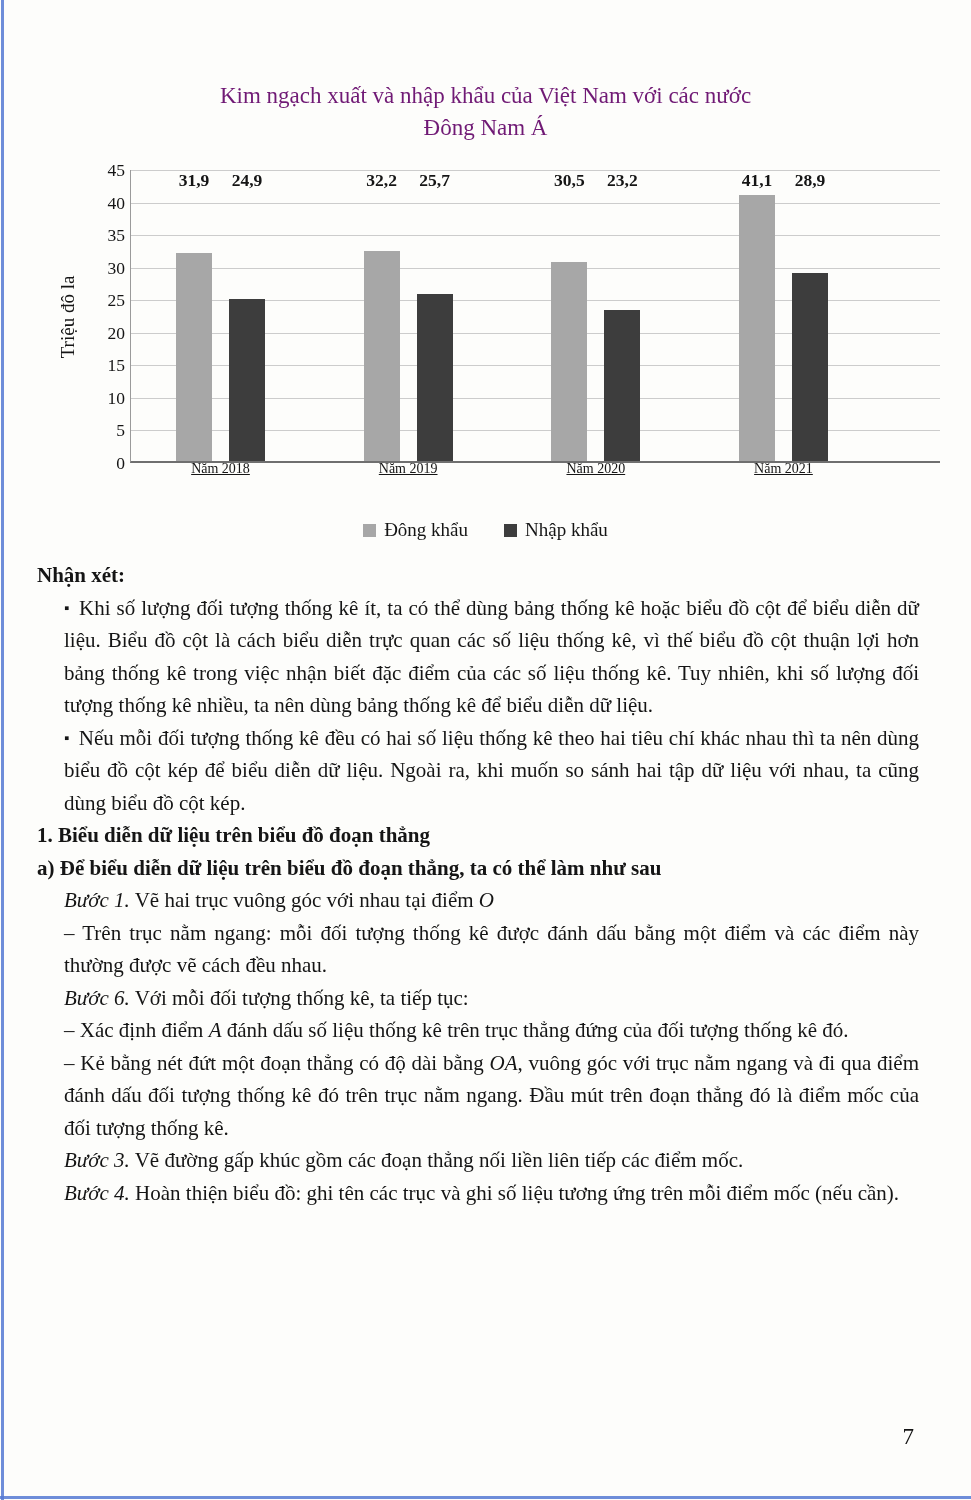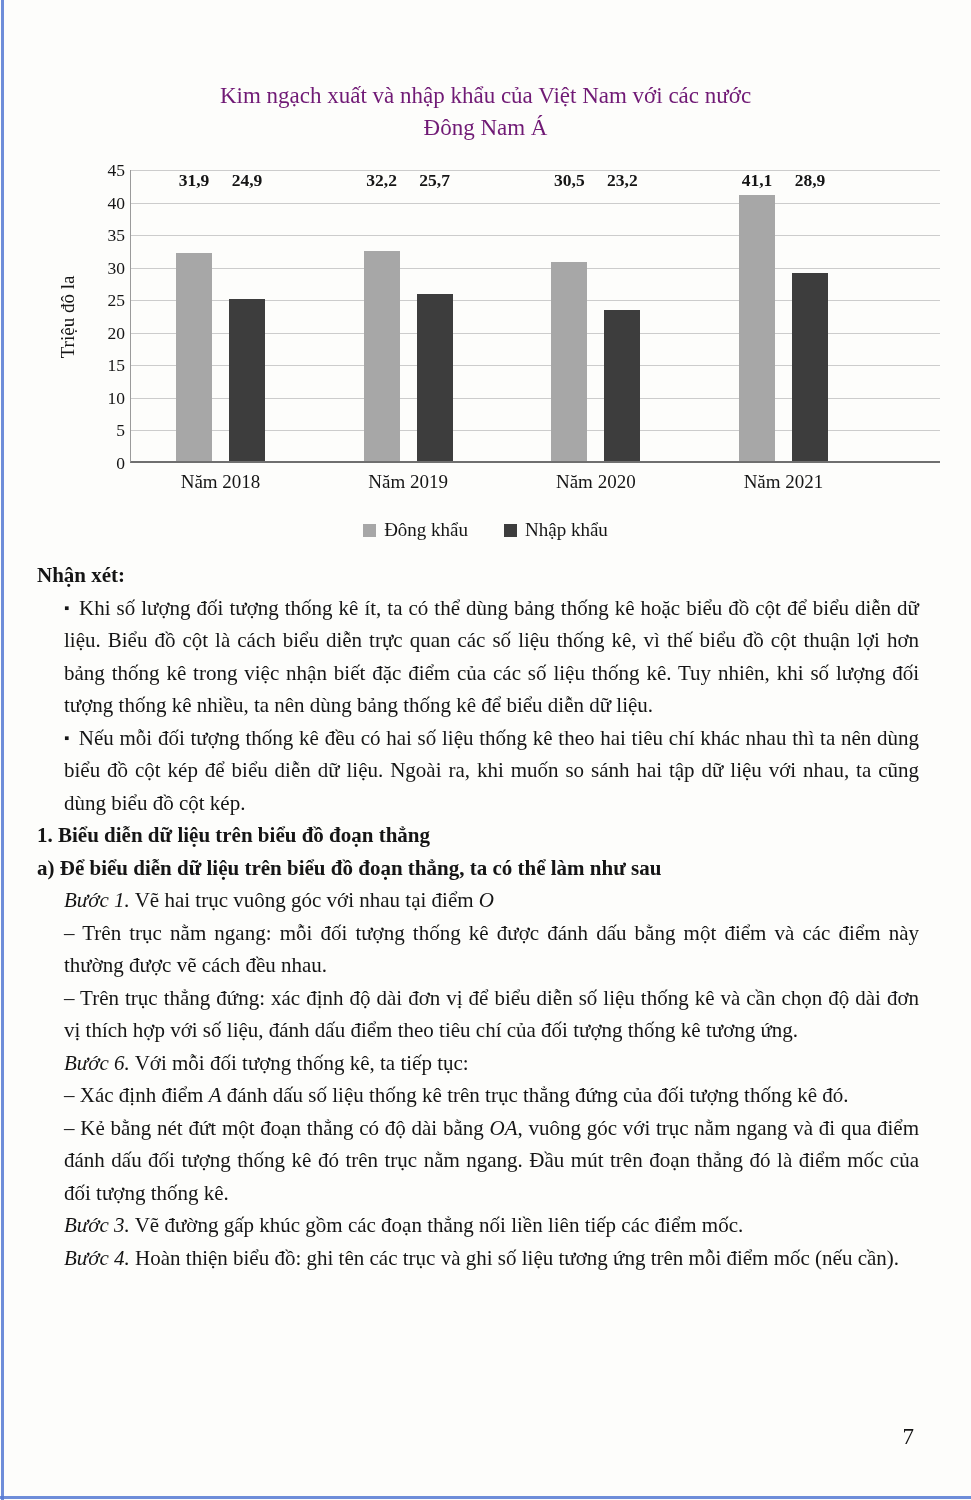--- a/index.html
+++ b/index.html
@@ -31,21 +31,21 @@
   .gridlines { position: absolute; left: 0; right: 0; top: 0; bottom: 0; }
   .gridline { position: absolute; left: 0; right: 0; height: 1px; background: #cccccc; }
   .bar-groups { position: absolute; left: 0; right: 0; top: 0; bottom: 0;
                 display: flex; justify-content: space-between;
                 padding: 0 112px 0 45px; align-items: flex-end; }
   .bar-group { position: relative; display: flex; align-items: flex-end; gap: 17px; height: 100%; }
   .bar-wrap { display: flex; flex-direction: column; justify-content: space-between; align-items: center; height: 100%; font-weight: bold; }
   .bar-label { font-size: 17.5px; margin-bottom: 4px; white-space: nowrap; }
   .bar { width: 36px; }
   .x-label { position: absolute; top: 100%; left: 50%; transform: translateX(-50%);
-             margin-top: 10px; white-space: nowrap; font-size: 19px; }
+             white-space: nowrap; font-size: 14px; text-decoration: underline; }
   .legend { display: flex; justify-content: center; gap: 36px; margin-top: 56px; }
   .legend-item { display: flex; align-items: center; gap: 8px; font-size: 19px; }
   .legend-swatch { width: 13px; height: 13px; display: inline-block; }
 
   
   .text-section { margin-top: 18px; padding: 0 52px 0 37px;
                   font-size: 21px; line-height: 32.5px; text-align: justify; }
   .text-section p { margin: 0; }
   .h-bold { font-weight: bold; }
   .indent { margin-left: 27px !important; }
@@ -159,21 +159,20 @@
     <p class="indent"><span class="bullet">▪</span><span>Khi số lượng đối tượng thống kê ít, ta có thể dùng bảng thống kê hoặc biểu đồ cột để biểu diễn dữ liệu. Biểu đồ cột là cách biểu diễn trực quan các số liệu thống kê, vì thế biểu đồ cột thuận lợi hơn bảng thống kê trong việc nhận biết đặc điểm của các số liệu thống kê. Tuy nhiên, khi số lượng đối tượng thống kê nhiều, ta nên dùng bảng thống kê để biểu diễn dữ liệu.</span></p>
 
     <p class="indent"><span class="bullet">▪</span><span>Nếu mỗi đối tượng thống kê đều có hai số liệu thống kê theo hai tiêu chí khác nhau thì ta nên dùng biểu đồ cột kép để biểu diễn dữ liệu. Ngoài ra, khi muốn so sánh hai tập dữ liệu với nhau, ta cũng dùng biểu đồ cột kép.</span></p>
 
     <p class="h-bold">1. Biểu diễn dữ liệu trên biểu đồ đoạn thẳng</p>
     <p class="h-bold">a) Để biểu diễn dữ liệu trên biểu đồ đoạn thẳng, ta có thể làm như sau</p>
 
     <p class="indent"><i>Bước 1.</i><span> Vẽ hai trục vuông góc với nhau tại điểm </span><i>O</i><span></span></p>
 
     <p class="indent">– Trên trục nằm ngang: mỗi đối tượng thống kê được đánh dấu bằng một điểm và các điểm này thường được vẽ cách đều nhau.</p>
-    <p class="indent">– Trên trục thẳng đứng: xác định độ dài đơn vị để biểu diễn số liệu thống kê và cần chọn độ dài đơn vị thích hợp với số liệu, đánh dấu điểm theo tiêu chí của đối tượng thống kê tương ứng.</p>
 
     <p class="indent"><i>Bước 6.</i><span> Với mỗi đối tượng thống kê, ta tiếp tục:</span></p>
 
     <p class="indent"><span>– Xác định điểm </span><i>A</i><span> đánh dấu số liệu thống kê trên trục thẳng đứng của đối tượng thống kê đó.</span></p>
 
     <p class="indent"><span>– Kẻ bằng nét đứt một đoạn thẳng có độ dài bằng </span><i>OA</i><span>, vuông góc với trục nằm ngang và đi qua điểm đánh dấu đối tượng thống kê đó trên trục nằm ngang. Đầu mút trên đoạn thẳng đó là điểm mốc của đối tượng thống kê.</span></p>
 
     <p class="indent"><i>Bước 3.</i><span> Vẽ đường gấp khúc gồm các đoạn thẳng nối liền liên tiếp các điểm mốc.</span></p>
 
     <p class="indent"><i>Bước 4.</i><span> Hoàn thiện biểu đồ: ghi tên các trục và ghi số liệu tương ứng trên mỗi điểm mốc (nếu cần).</span></p>

